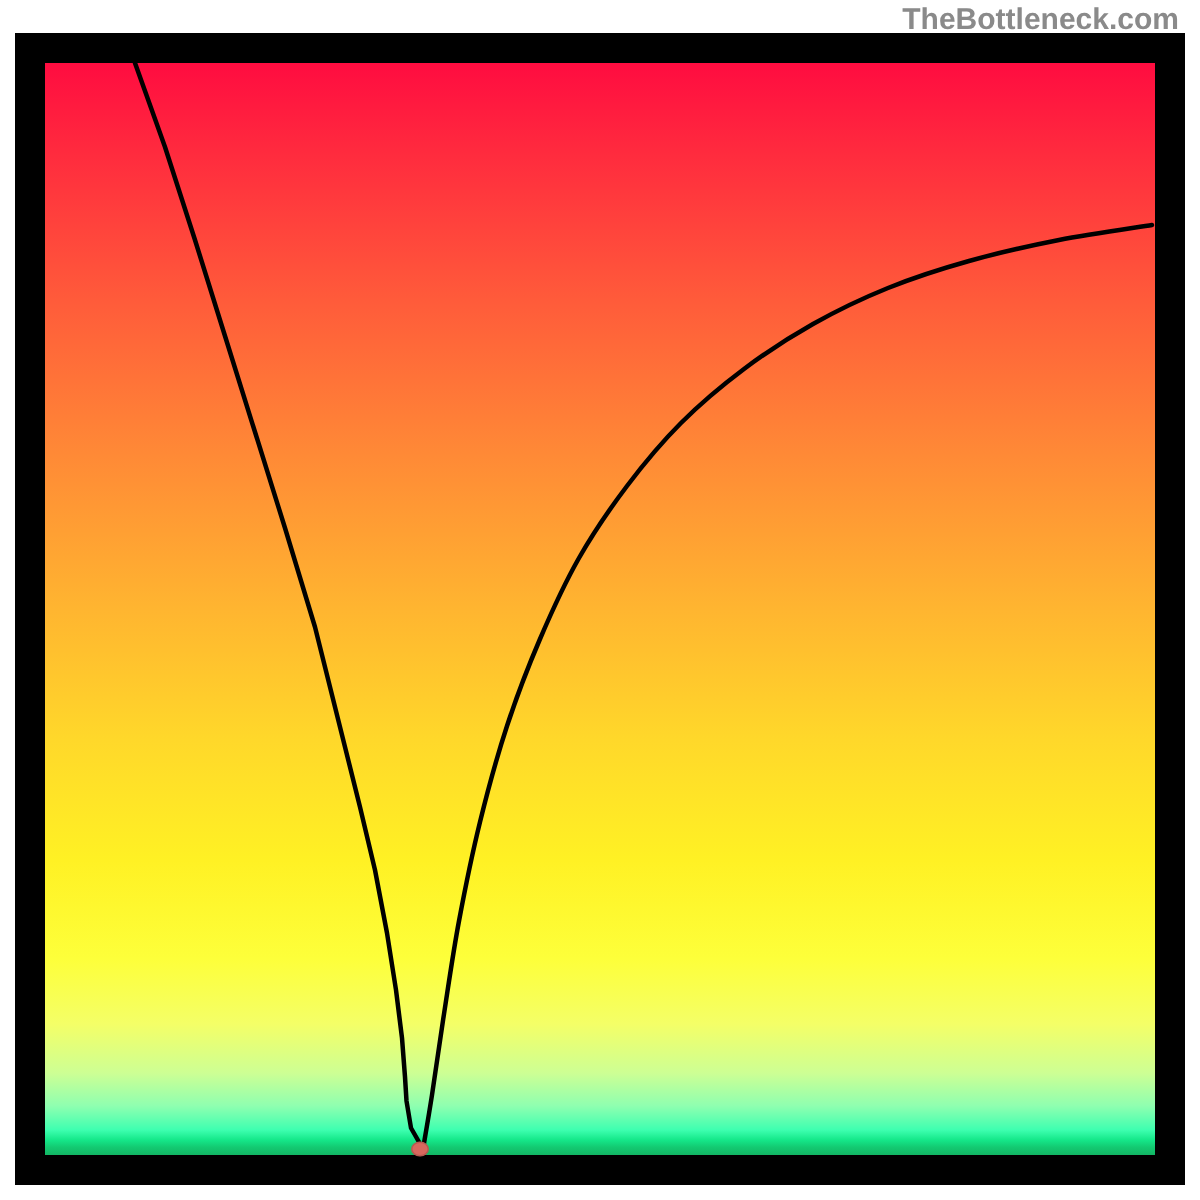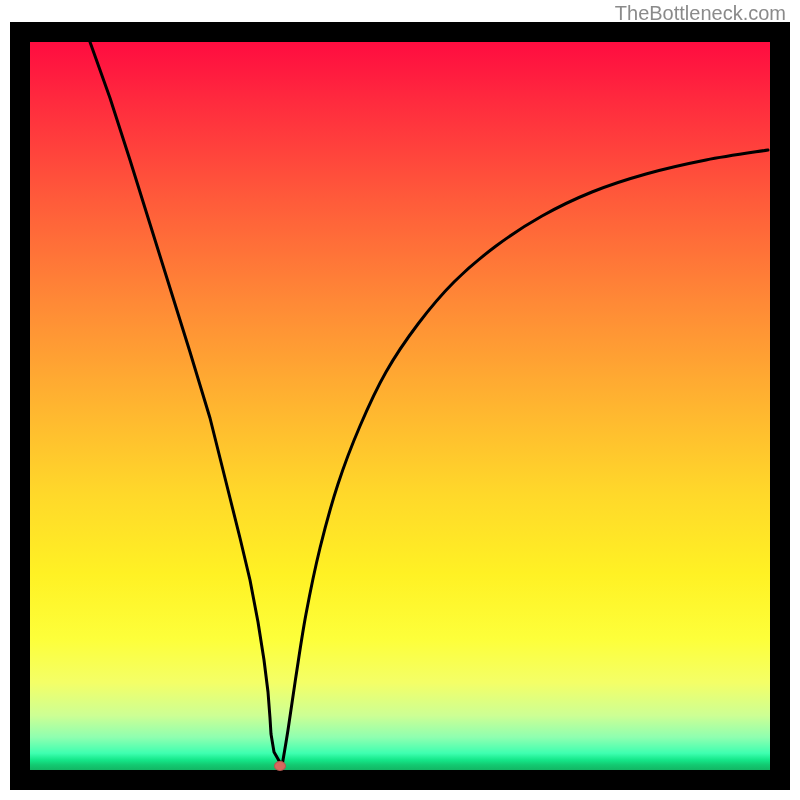--- a/index.html
+++ b/index.html
@@ -9,21 +9,21 @@
     height: 800px;
     background: #ffffff;
     overflow: hidden;
     font-family: Arial, Helvetica, sans-serif;
   }
   .attribution {
     position: absolute;
     top: 2px;
     right: 14px;
     font-size: 20px;
-    font-weight: 400;
+    font-weight: 700;
     color: #8a8a8a;
     letter-spacing: 0px;
     z-index: 20;
   }
   .chart-outer {
     position: absolute;
     top: 22px;
     left: 10px;
     width: 780px;
     height: 768px;

